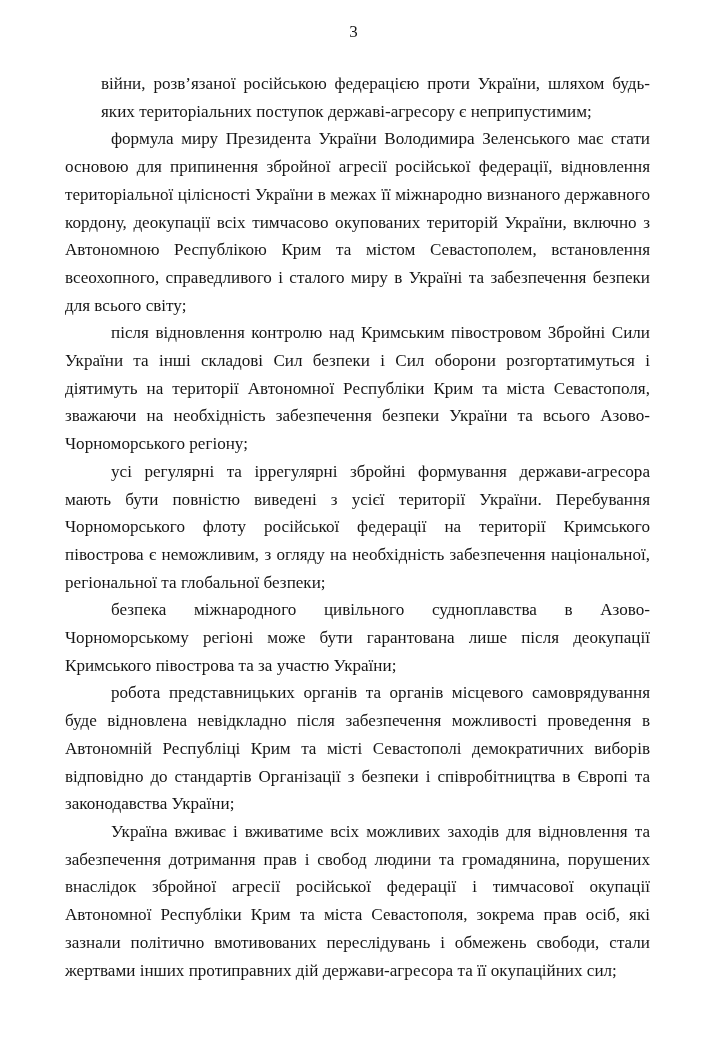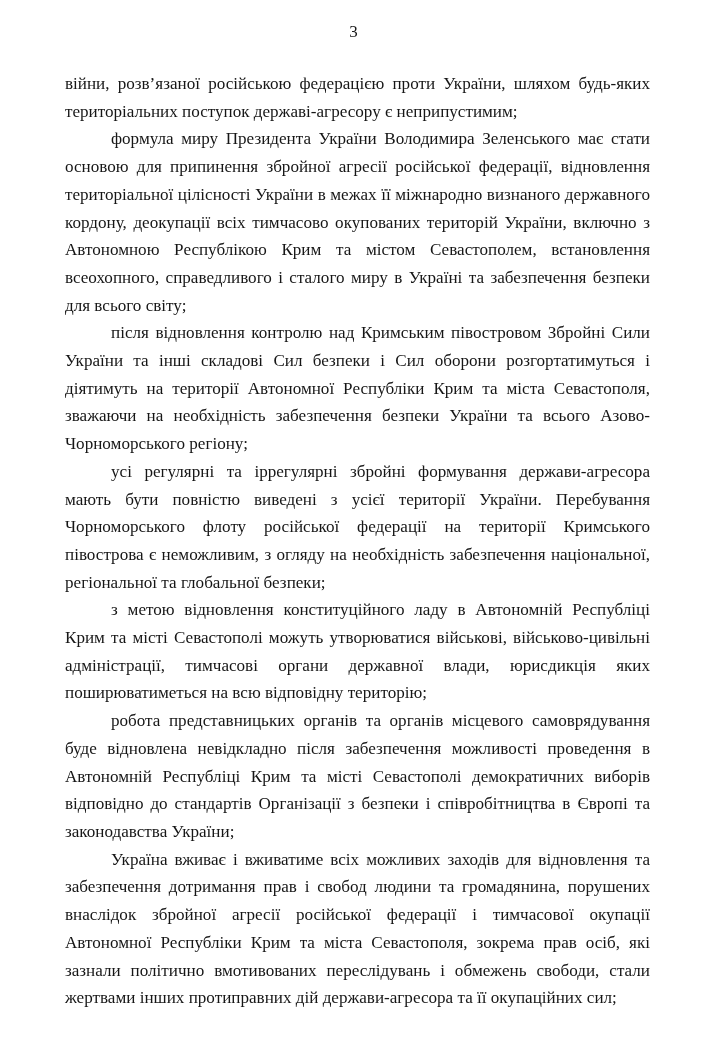--- a/index.html
+++ b/index.html
@@ -45,40 +45,41 @@
     color: #161616;
   }
   .para {
     margin: 0;
     padding: 0;
     text-indent: 46px;
     text-align: justify;
   }
   .para.no-indent {
     text-indent: 0;
+    margin-left: 36px;
   }
 </style>
 </head>
 <body>
 
 <div class="page">
 
   <div class="page-number">3</div>
 
   <div class="body-text">
 
     <p class="para no-indent">війни, розв’язаної російською федерацією проти України, шляхом будь-яких територіальних поступок державі-агресору є неприпустимим;</p>
 
     <p class="para">формула миру Президента України Володимира Зеленського має стати основою для припинення збройної агресії російської федерації, відновлення територіальної цілісності України в межах її міжнародно визнаного державного кордону, деокупації всіх тимчасово окупованих територій України, включно з Автономною Республікою Крим та містом Севастополем, встановлення всеохопного, справедливого і сталого миру в Україні та забезпечення безпеки для всього світу;</p>
 
     <p class="para">після відновлення контролю над Кримським півостровом Збройні Сили України та інші складові Сил безпеки і Сил оборони розгортатимуться і діятимуть на території Автономної Республіки Крим та міста Севастополя, зважаючи на необхідність забезпечення безпеки України та всього Азово-Чорноморського регіону;</p>
 
     <p class="para">усі регулярні та іррегулярні збройні формування держави-агресора мають бути повністю виведені з усієї території України. Перебування Чорноморського флоту російської федерації на території Кримського півострова є неможливим, з огляду на необхідність забезпечення національної, регіональної та глобальної безпеки;</p>
 
+    <p class="para">безпека міжнародного цивільного судноплавства в Азово-Чорноморському регіоні може бути гарантована лише після деокупації Кримського півострова та за участю України;</p>
 
-    <p class="para">з метою відновлення конституційного ладу в Автономній Республіці Крим та місті Севастополі можуть утворюватися військові, військово-цивільні адміністрації, тимчасові органи державної влади, юрисдикція яких поширюватиметься на всю відповідну територію;</p>
 
     <p class="para">робота представницьких органів та органів місцевого самоврядування буде відновлена невідкладно після забезпечення можливості проведення в Автономній Республіці Крим та місті Севастополі демократичних виборів відповідно до стандартів Організації з безпеки і співробітництва в Європі та законодавства України;</p>
 
     <p class="para">Україна вживає і вживатиме всіх можливих заходів для відновлення та забезпечення дотримання прав і свобод людини та громадянина, порушених внаслідок збройної агресії російської федерації і тимчасової окупації Автономної Республіки Крим та міста Севастополя, зокрема прав осіб, які зазнали політично вмотивованих переслідувань і обмежень свободи, стали жертвами інших протиправних дій держави-агресора та її окупаційних сил;</p>
 
   </div>
 </div>
 
 </body></html>

